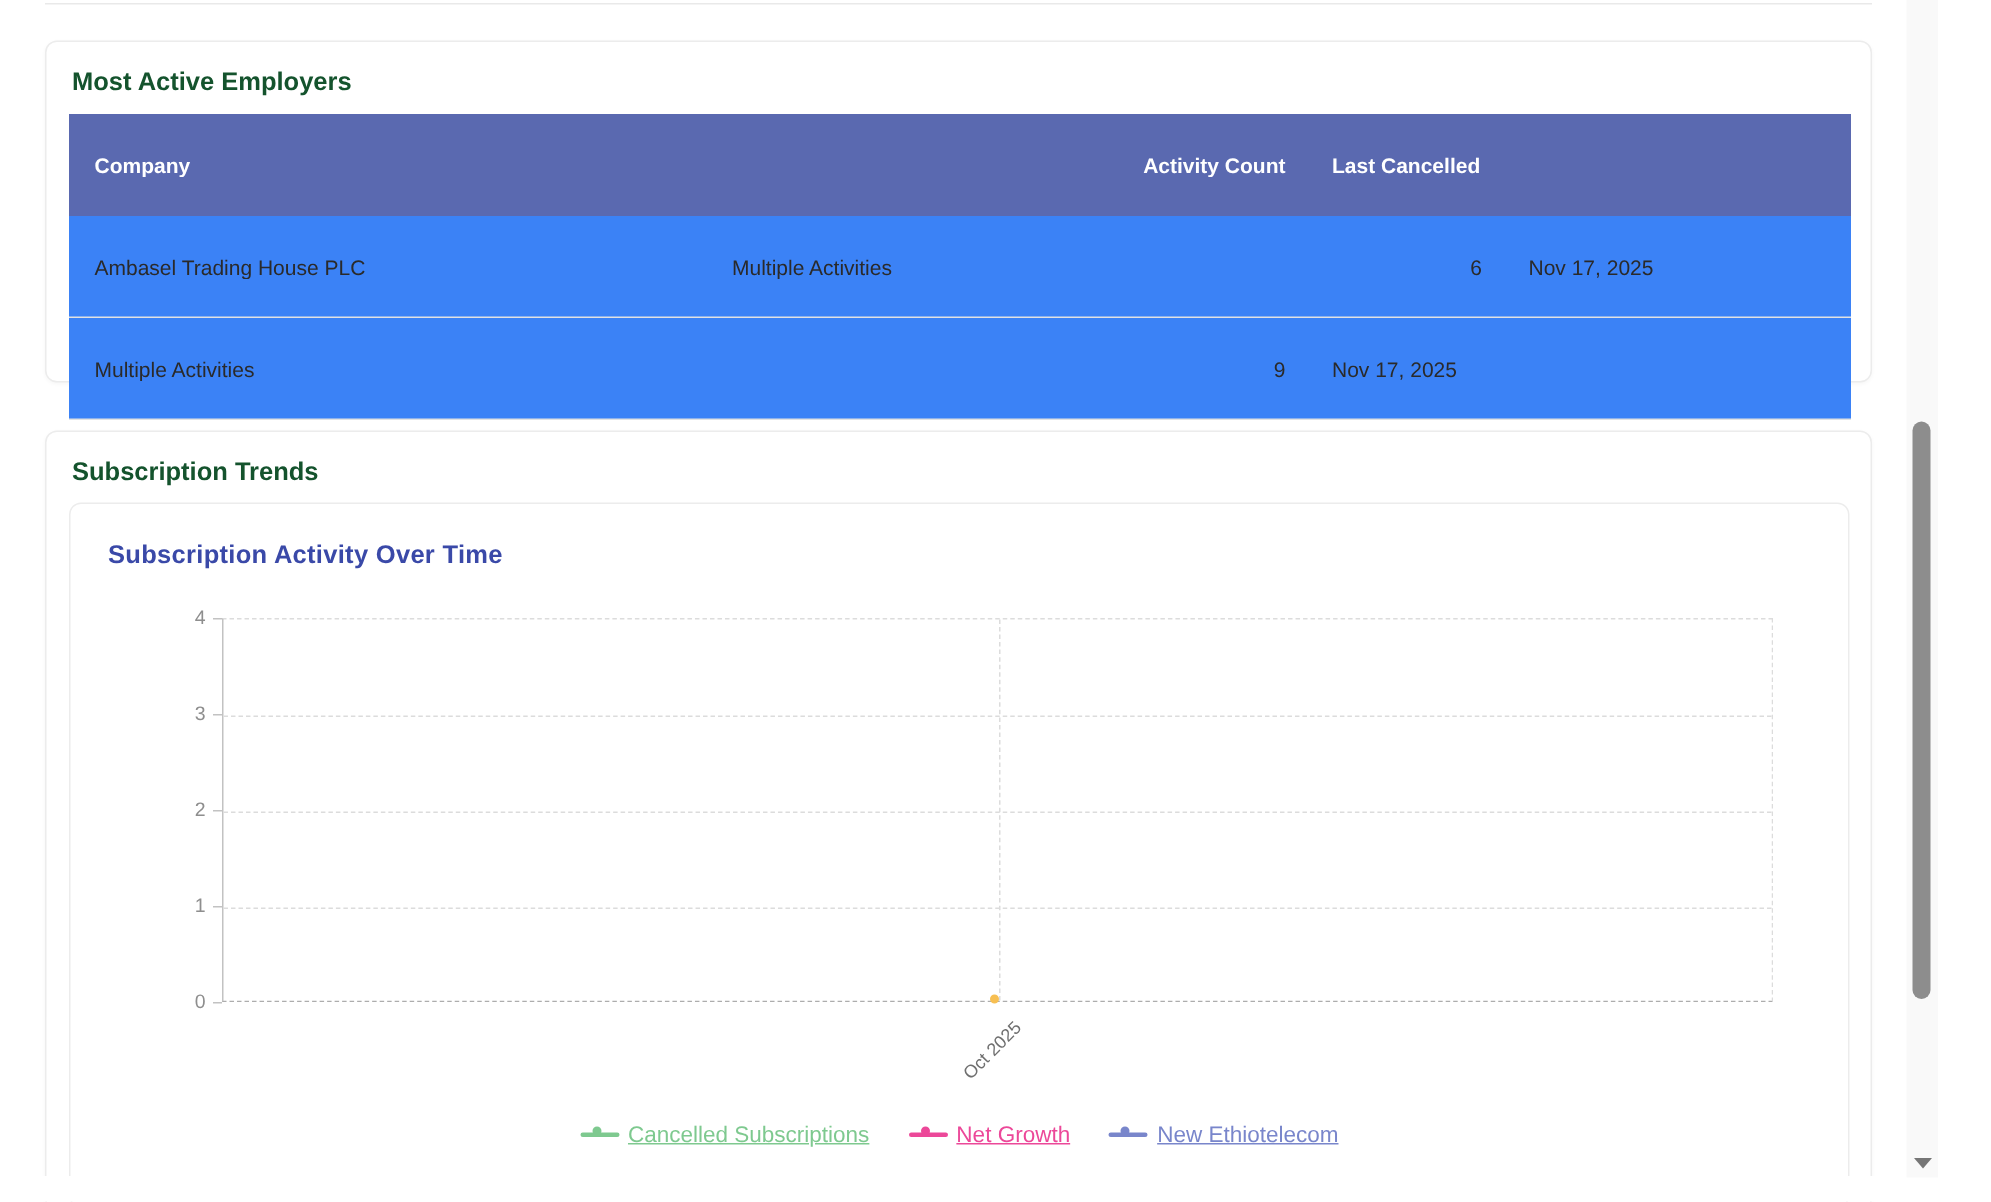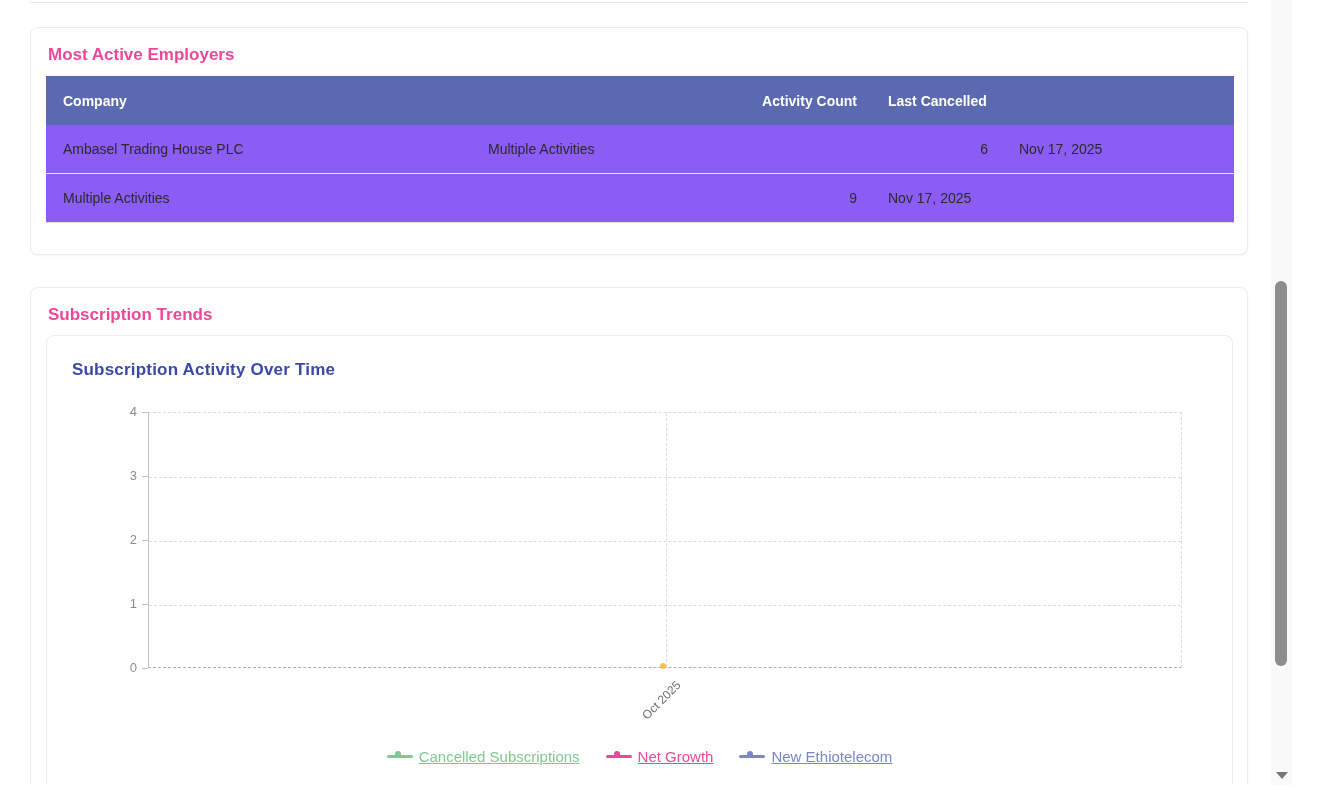--- a/index.html
+++ b/index.html
@@ -6,27 +6,27 @@
   html,body { width:1327px; height:801px; background:#ffffff; overflow:hidden;
               font-family:"Liberation Sans","DejaVu Sans",sans-serif; position:relative; }
 
   .top-divider { position:absolute; left:30px; top:2px; width:1218px; height:1px; background:#e9e9e9; }
 
   .card { position:absolute; background:#fff; border:1px solid #ececec; border-radius:8px;
           box-shadow:0 1px 3px rgba(0,0,0,0.04); }
   #card1 { left:30px; top:27px; width:1218px; height:228px; }
   #card2 { left:30px; top:287px; width:1218px; height:520px; }
 
-  .card-title { position:absolute; left:17px; top:17px; font-size:17px; font-weight:bold; color:#ec4899; }
+  .card-title { position:absolute; left:17px; top:17px; font-size:17px; font-weight:bold; color:#14532d; }
 
   
   .table { position:absolute; left:15px; top:48px; width:1188px; font-size:14px; }
-  .thead, .trow { display:grid; grid-template-columns:425px 402px 131px auto; align-items:center; height:49px; }
+  .thead, .trow { display:grid; grid-template-columns:425px 402px 131px auto; align-items:center; height:68px; }
   .thead { color:#ffffff; font-weight:bold; }
-  .trow  { color:#2a2a2a; border-bottom:1px solid #e2e2e2; background:#8b5cf6; }
+  .trow  { color:#2a2a2a; border-bottom:1px solid #e2e2e2; background:#3b82f6; }
   .cell       { padding-left:17px; overflow:hidden; white-space:nowrap; }
   .cell.count { text-align:right; padding-right:16px; padding-left:0; }
   .cell.last  { padding-left:15px; }
 
   
   #chart-card { position:absolute; left:15px; top:47px; width:1187px; height:470px;
                 background:#fff; border:1px solid #ececec; border-radius:8px; }
   .chart-title { position:absolute; left:25px; top:24px; font-size:17px; font-weight:bold; letter-spacing:0.2px; }
 
   .plot { position:absolute; left:101px; top:76px; width:1034px; height:256px;

